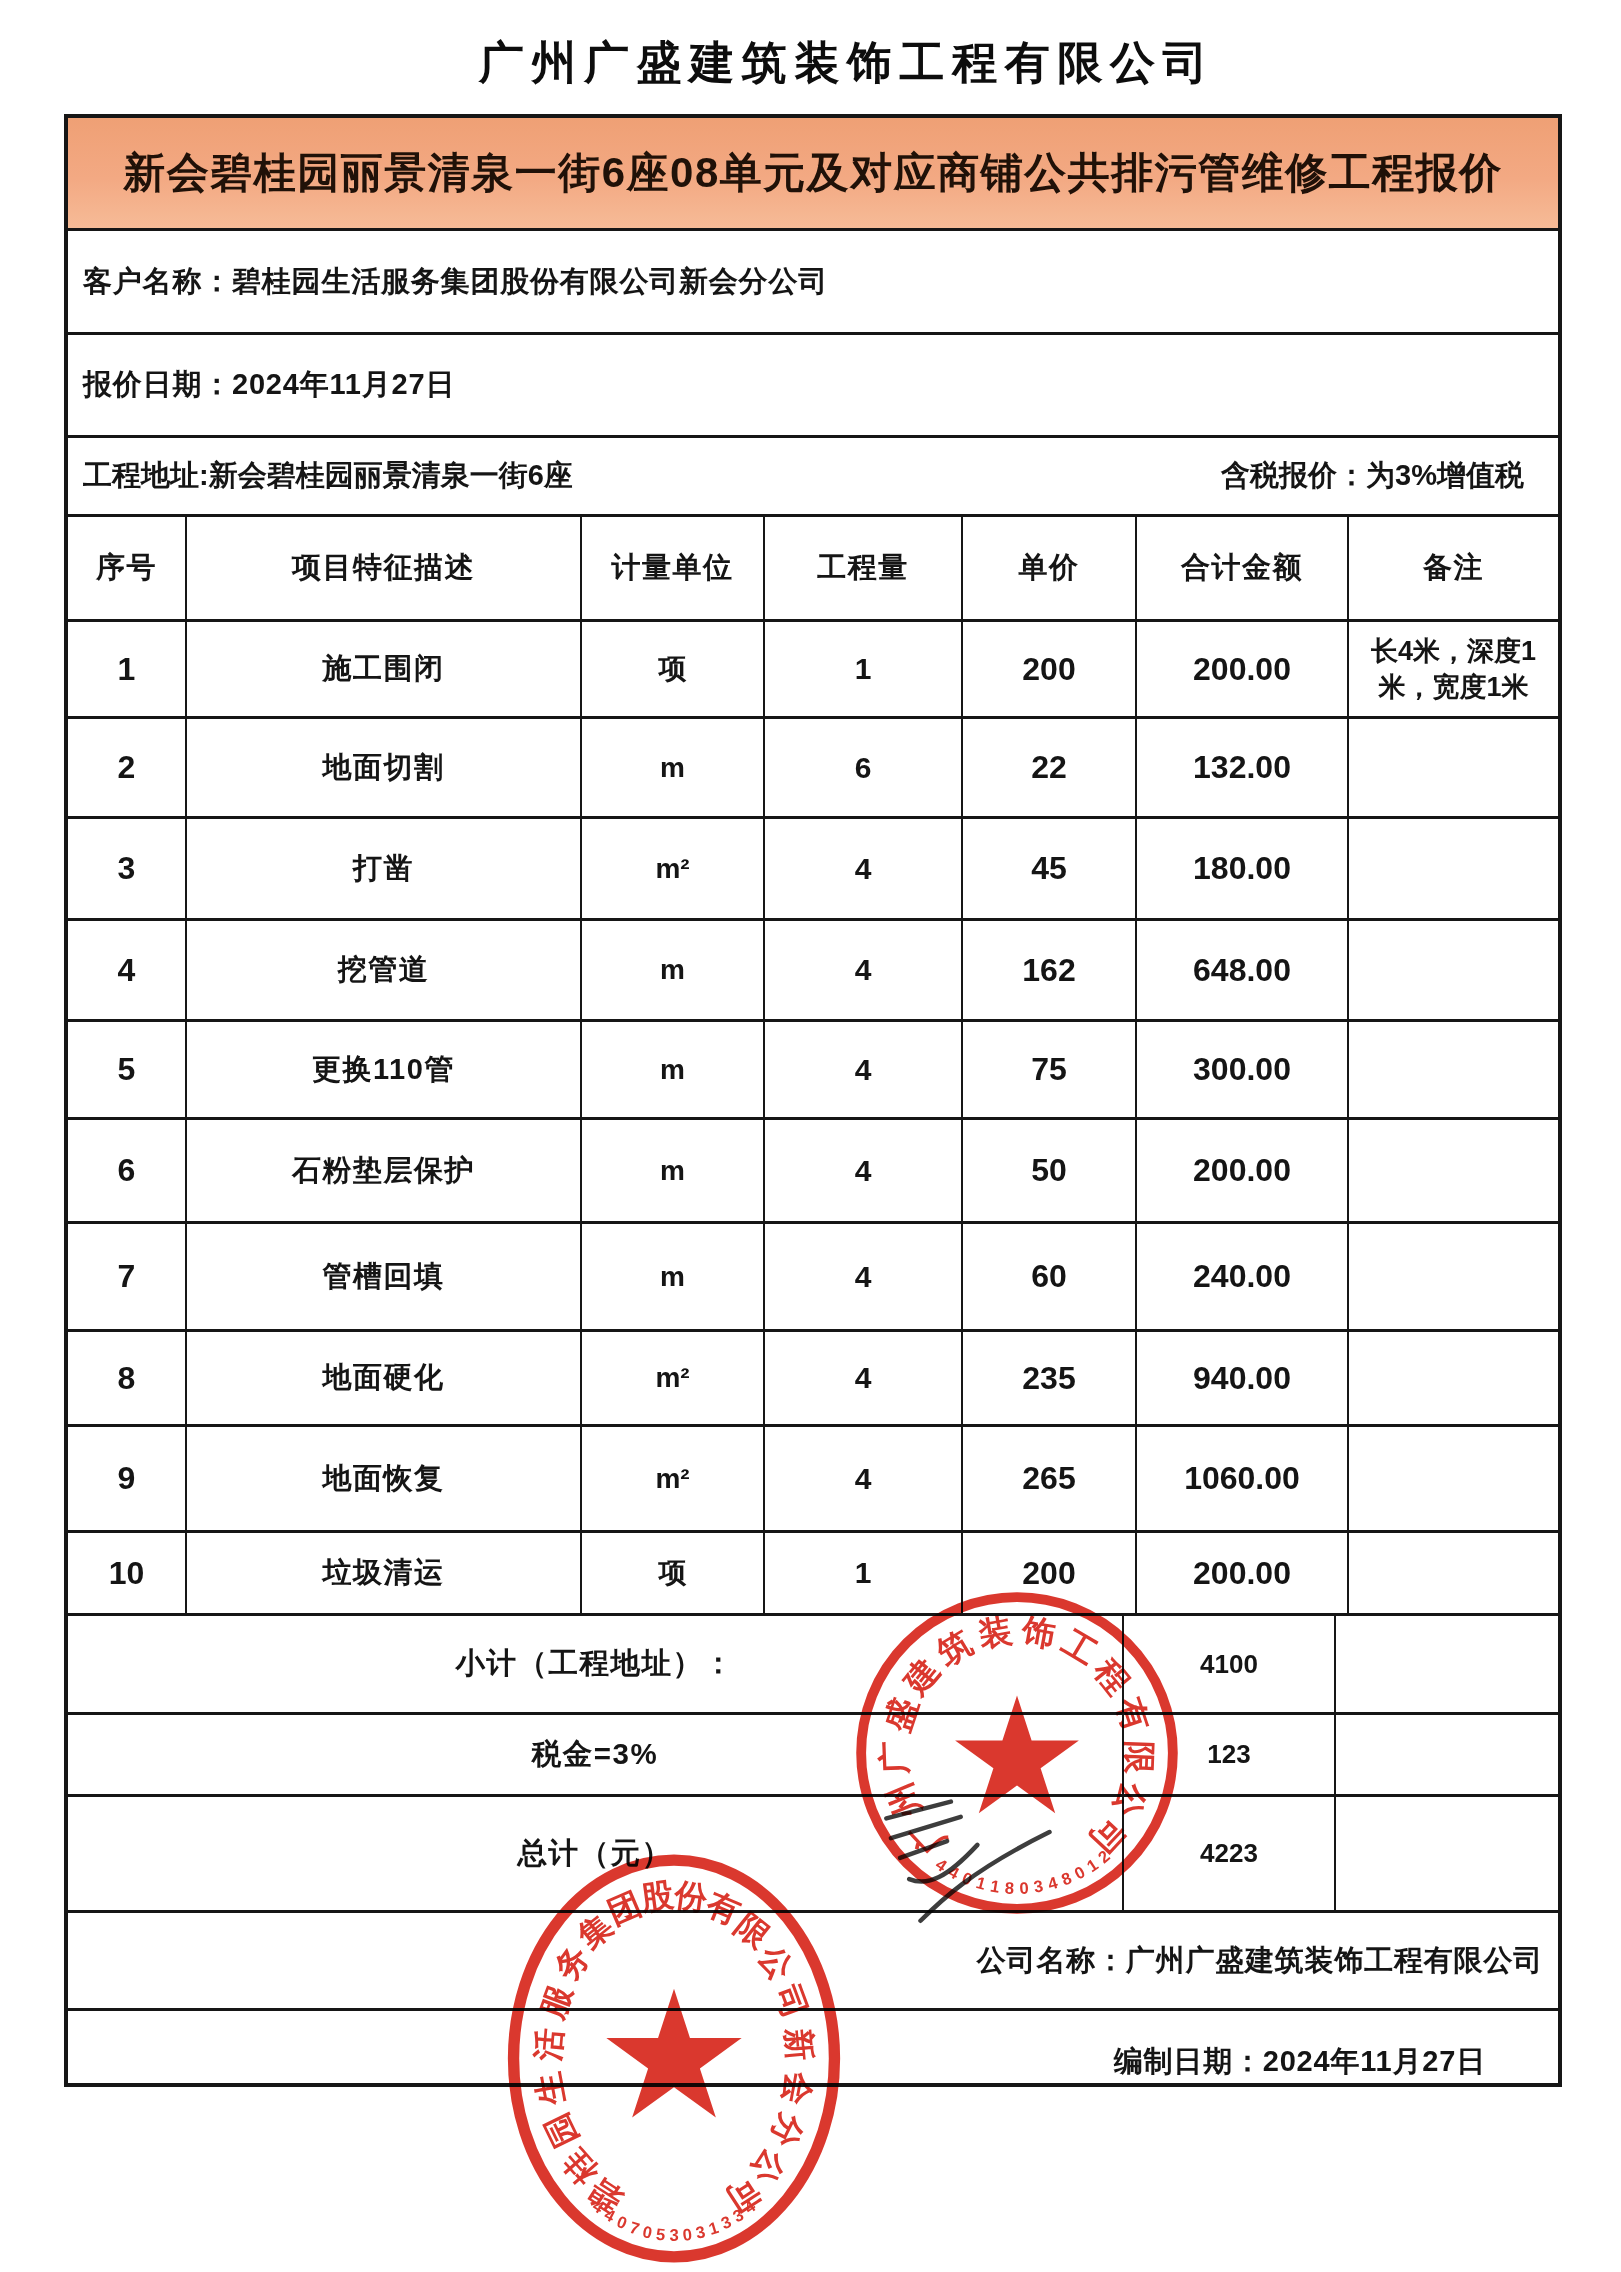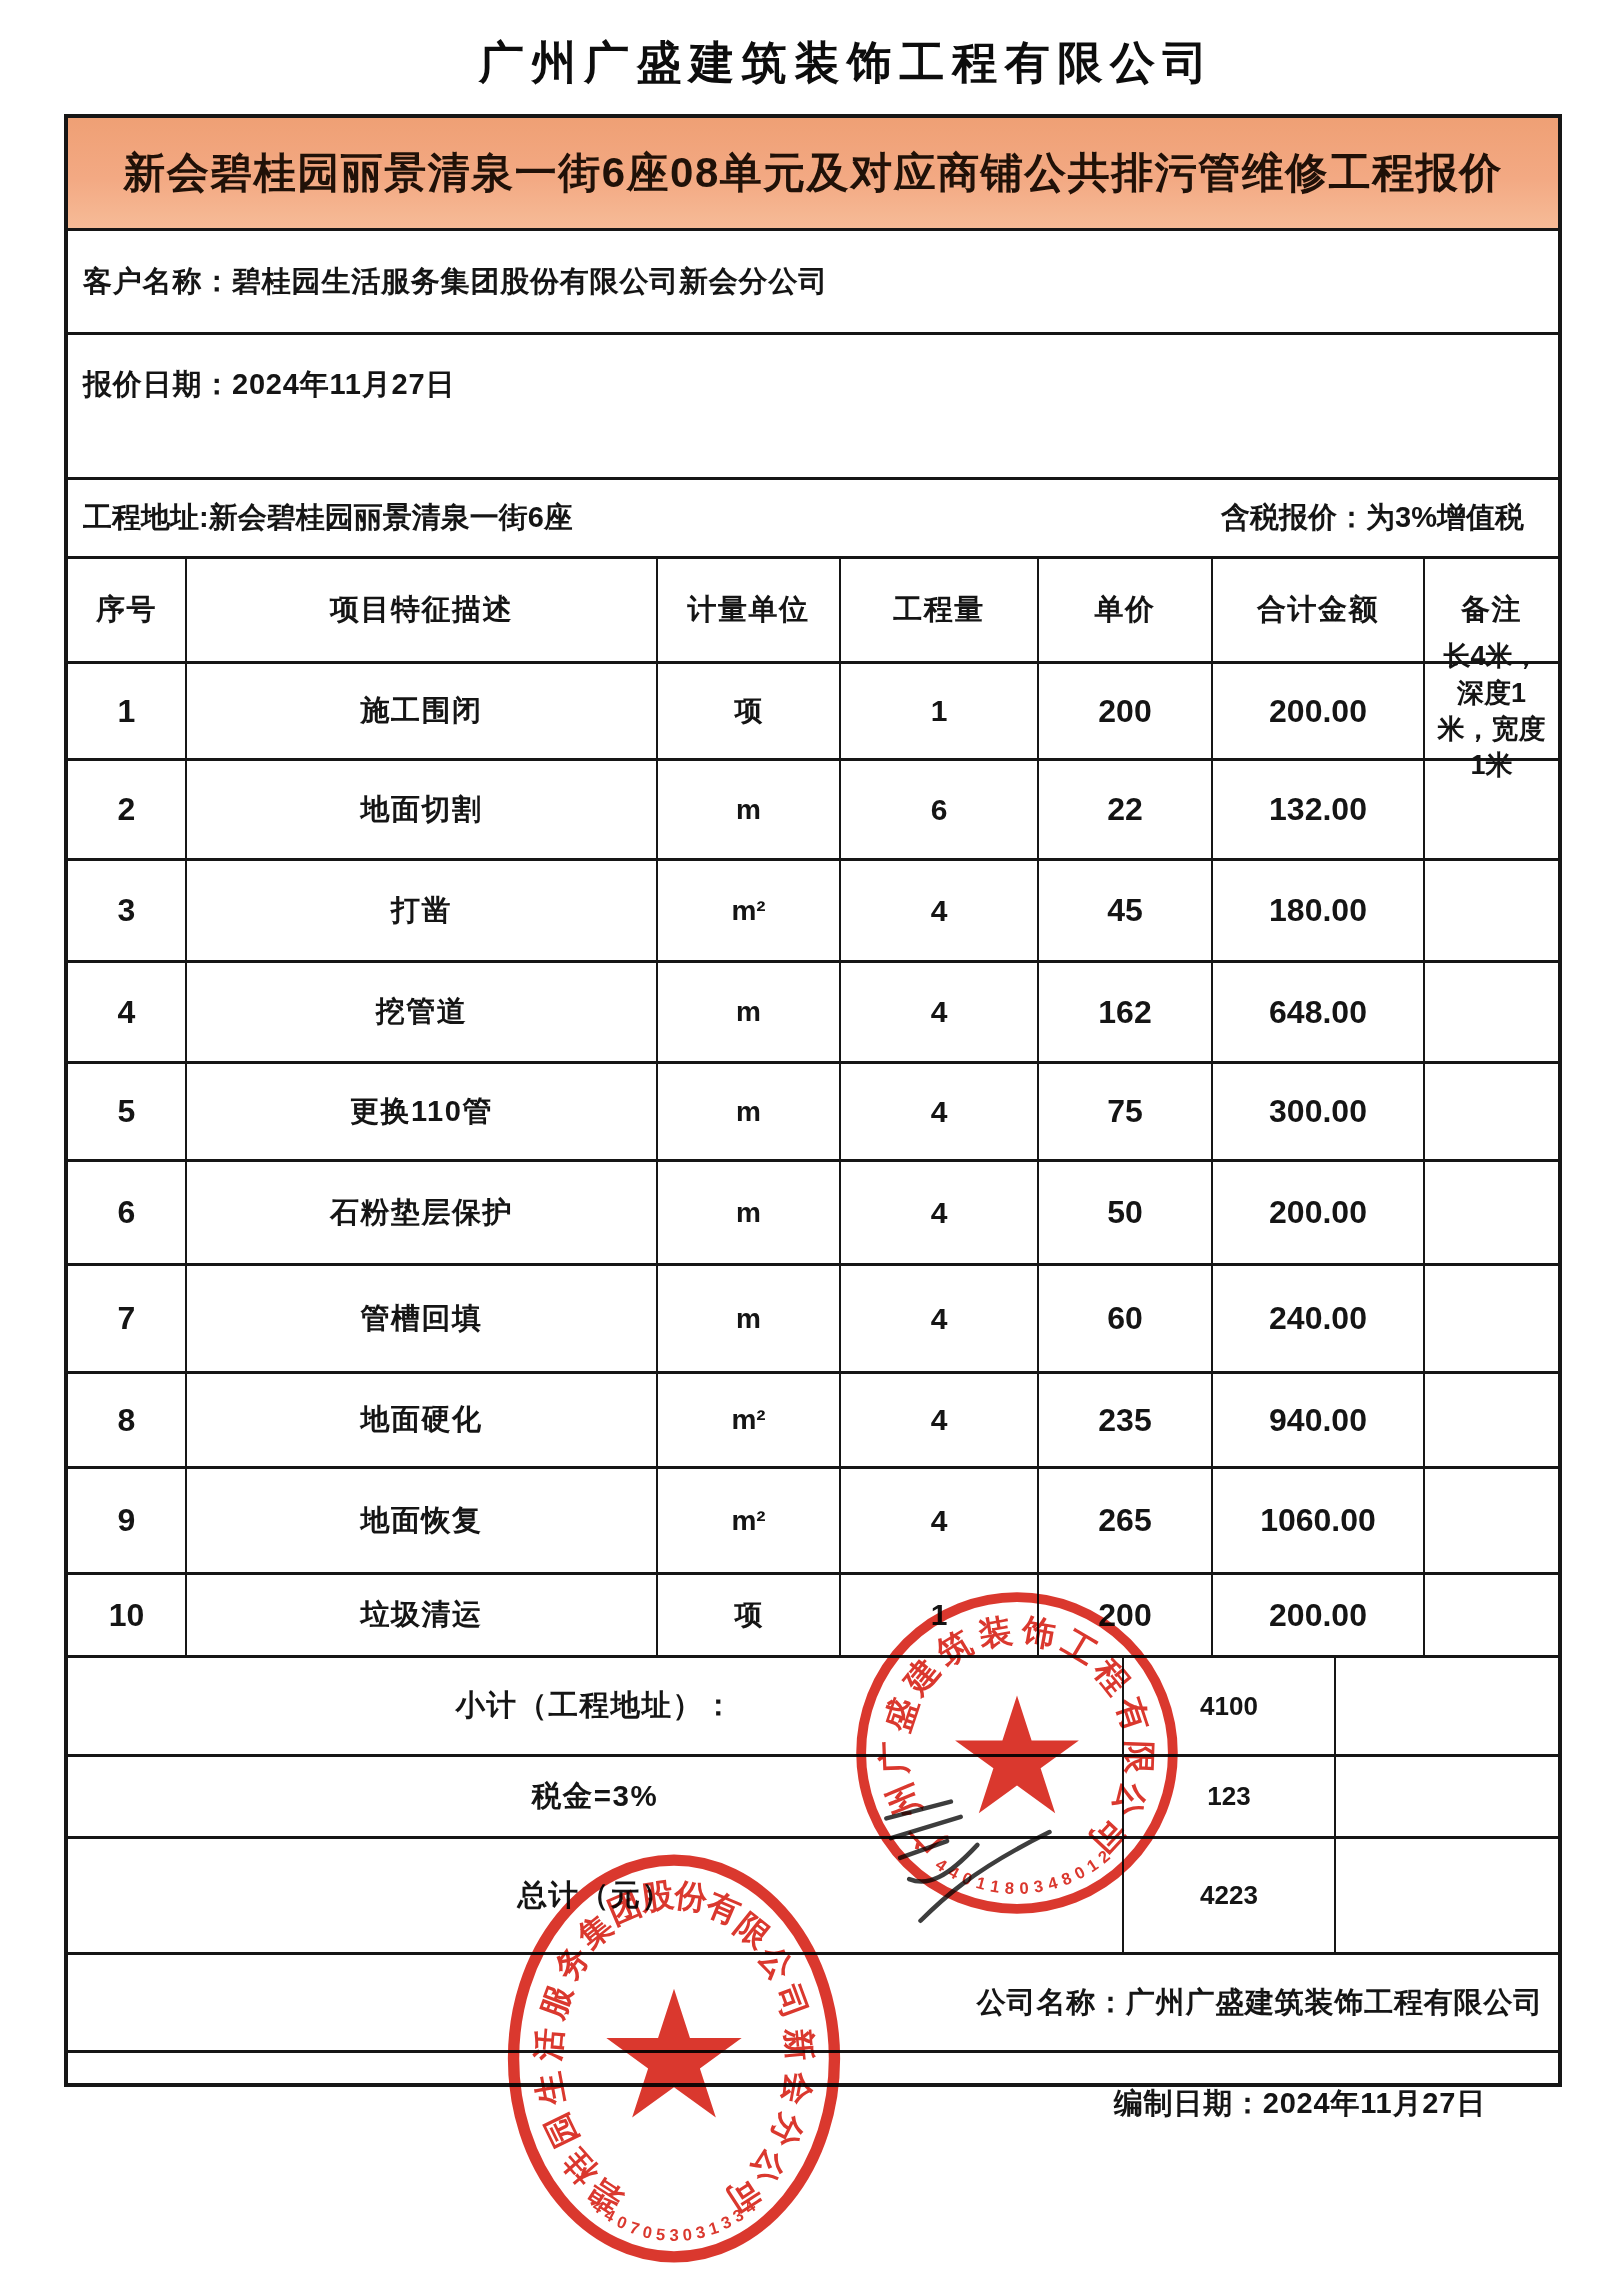--- a/index.html
+++ b/index.html
@@ -30,30 +30,30 @@
     display:flex;align-items:center;justify-content:center;
     font-size:42px;font-weight:bold;color:#201108;letter-spacing:1.5px;
   }
   .info{
     display:flex;align-items:center;padding-left:15px;
     font-size:29px;font-weight:bold;letter-spacing:0.8px;
   }
   .info-split{
     display:flex;align-items:center;justify-content:space-between;
     padding-left:15px;padding-right:34px;
-    font-size:29px;font-weight:bold;margin-top:42px;
+    font-size:29px;font-weight:bold;
   }
   .cells{display:flex;align-items:stretch;}
   .cells > div{
     display:flex;align-items:center;justify-content:center;
     box-sizing:border-box;text-align:center;
   }
   .cells > div + div{border-left:2.3px solid var(--line);}
   .c-no{width:117px;font-size:32px;font-weight:600;}
-  .c-desc{width:471px;font-size:29px;font-weight:bold;letter-spacing:1.5px;}
+  .c-desc{width:395px;font-size:29px;font-weight:bold;letter-spacing:1.5px;}
   .c-unit{width:183px;font-size:28px;font-weight:600;}
   .c-qty{width:198px;font-size:30px;font-weight:600;}
   .c-price{width:174px;font-size:32px;font-weight:600;}
   .c-amt{width:212px;font-size:32px;font-weight:600;}
   .c-rem{flex:1;font-size:27px;font-weight:bold;line-height:1.35;
          padding:3px 7.6px;text-align:left;justify-content:flex-start;}
   .thead > div{font-size:29px;font-weight:bold;letter-spacing:1.5px;}
   .thead .c-no,.thead .c-qty,.thead .c-price,.thead .c-amt{font-size:29px;font-weight:bold;}
   .thead .c-rem{justify-content:center;text-align:center;}
   .s-label{width:1054px;display:flex;align-items:center;justify-content:center;

